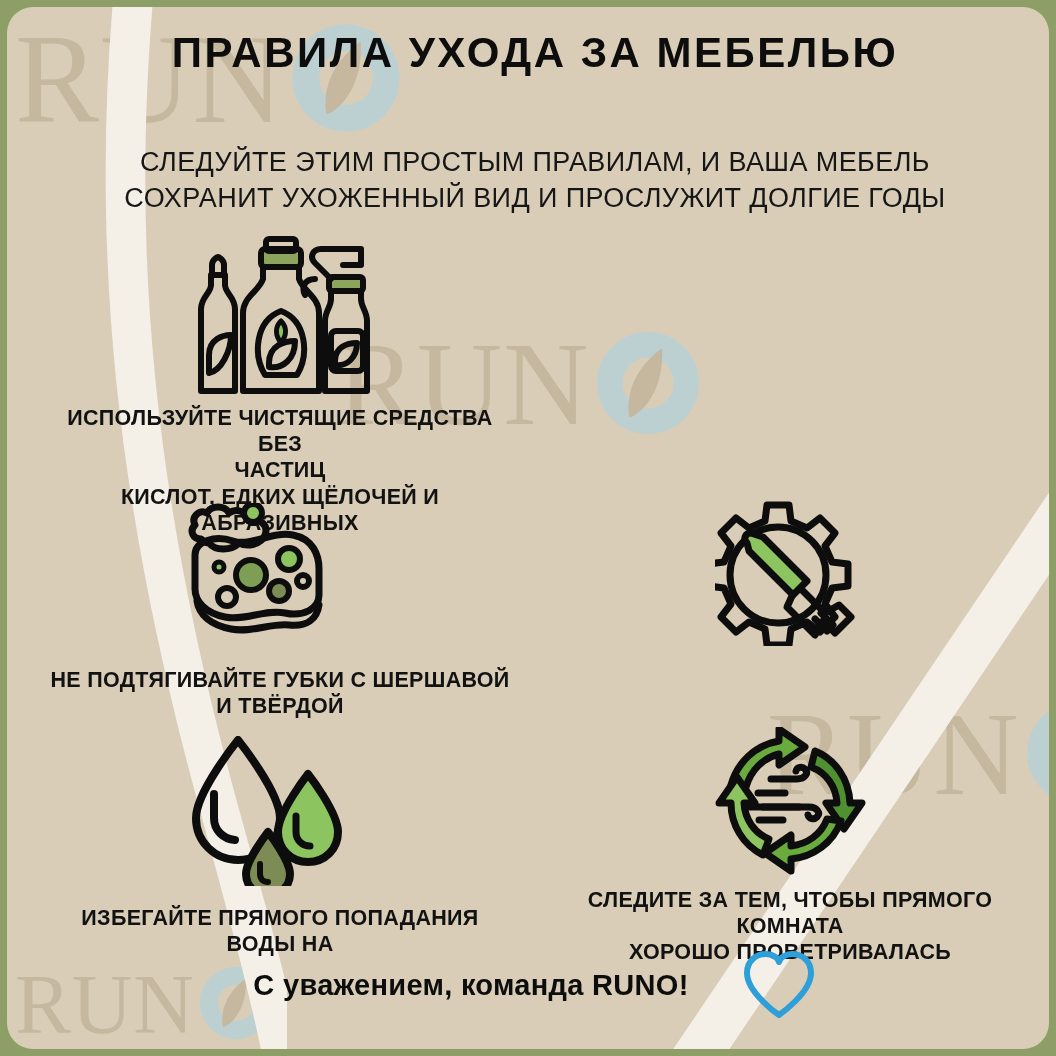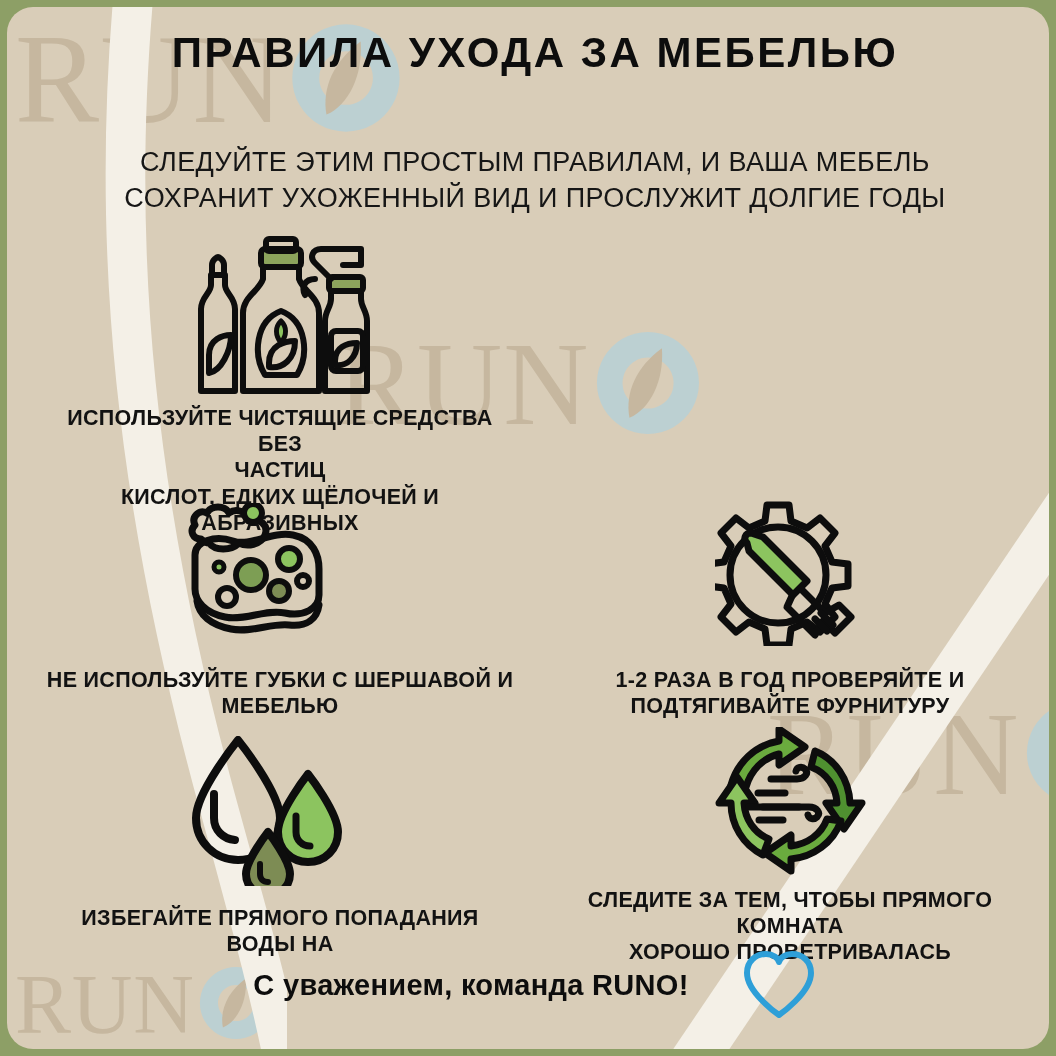--- a/index.html
+++ b/index.html
@@ -254,21 +254,21 @@
               <circle cx="68" cy="10" r="9" fill="#8cc45f" stroke="#0d0d0d" stroke-width="6"></circle>
               <circle cx="66" cy="72" r="15" fill="#7d9e54" stroke="#0d0d0d" stroke-width="6"></circle>
               <circle cx="104" cy="56" r="11" fill="#8cc45f" stroke="#0d0d0d" stroke-width="6"></circle>
               <circle cx="94" cy="88" r="10" fill="#7d8c54" stroke="#0d0d0d" stroke-width="6"></circle>
               <circle cx="34" cy="64" r="5" fill="#8cc45f" stroke="#0d0d0d" stroke-width="5"></circle>
               <circle cx="42" cy="94" r="9" fill="none" stroke="#0d0d0d" stroke-width="6"></circle>
               <circle cx="118" cy="78" r="6" fill="none" stroke="#0d0d0d" stroke-width="6"></circle>
             </svg>
           </div>
           <div class="caption">
-            <div>НЕ ИСПОЛЬЗУЙТЕ ГУБКИ С ШЕРШАВОЙ И МЕБЕЛЬЮ</div>
+            <div>НЕ ПОДТЯГИВАЙТЕ ГУБКИ С ШЕРШАВОЙ И ТВЁРДОЙ</div>
           </div>
         </div>
 
         <div class="cell">
           <div class="icon-box">
             <svg width="150" height="145" viewBox="0 0 150 145">
               <g fill="none" stroke="#0d0d0d" stroke-width="7" stroke-linecap="round" stroke-linejoin="round">
 
                 <path d="M52 4 L74 4 L76 20 L92 27 L105 17 L120 32 L110 45 L117 61 L133 63
                          L133 85 L117 87 L110 103 L120 116 L105 131 L92 121 L76 128 L74 144
@@ -276,24 +276,20 @@
                          L-7 63 L9 61 L16 45 L6 32 L21 17 L34 27 L50 20 Z"></path>
                 <circle cx="63" cy="74" r="48"></circle>
 
                 <path d="M82 84 L110 112 L124 104 L136 116 L120 132 L108 120 L100 134 L72 106 Z"></path>
                 <line x1="106" y1="112" x2="118" y2="124"></line>
                 <line x1="100" y1="118" x2="112" y2="130"></line>
               </g>
 
               <path d="M32 42 C28 38 30 32 36 32 L48 36 L92 80 L78 94 L34 50 Z" fill="#8cc45f" stroke="#0d0d0d" stroke-width="7" stroke-linejoin="round"></path>
             </svg>
-          </div>
-          <div class="caption">
-            <div>1-2 РАЗА В ГОД ПРОВЕРЯЙТЕ И</div>
-            <div>ПОДТЯГИВАЙТЕ ФУРНИТУРУ</div>
           </div>
         </div>
 
       </div>
 
       <div class="row row-3">
 
         <div class="cell">
           <div class="icon-box">
             <svg width="180" height="150" viewBox="0 0 180 150">

